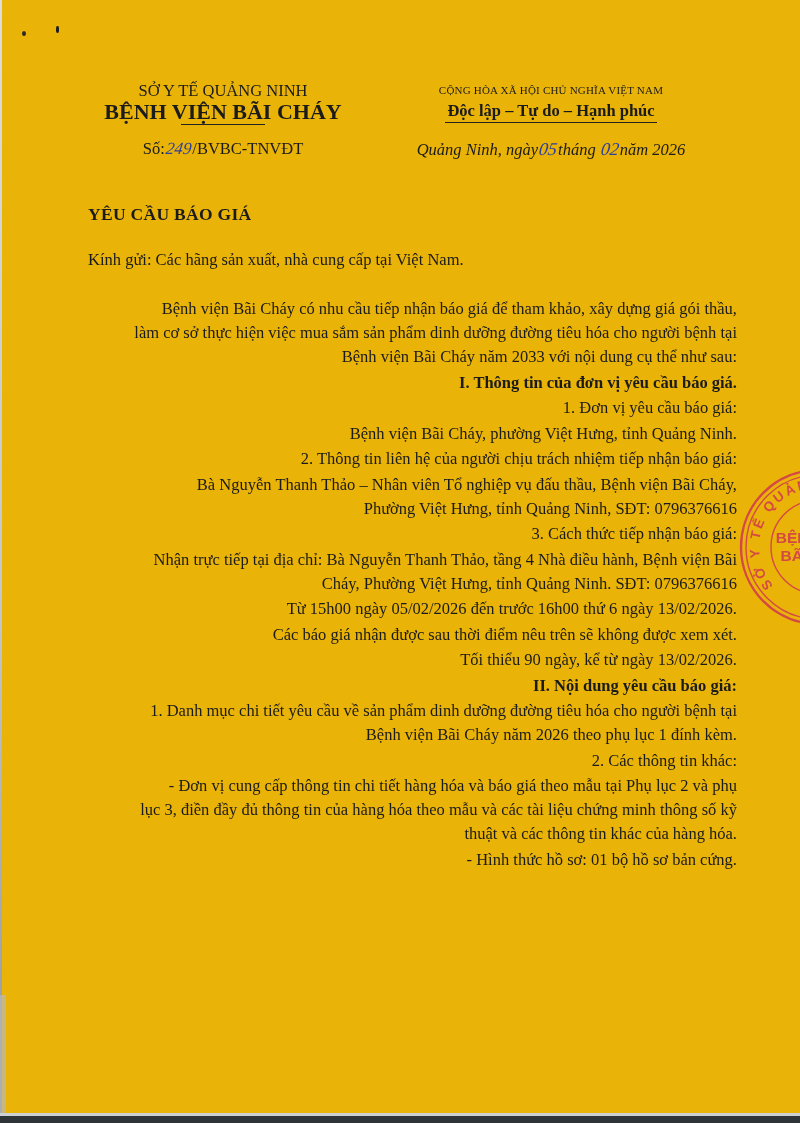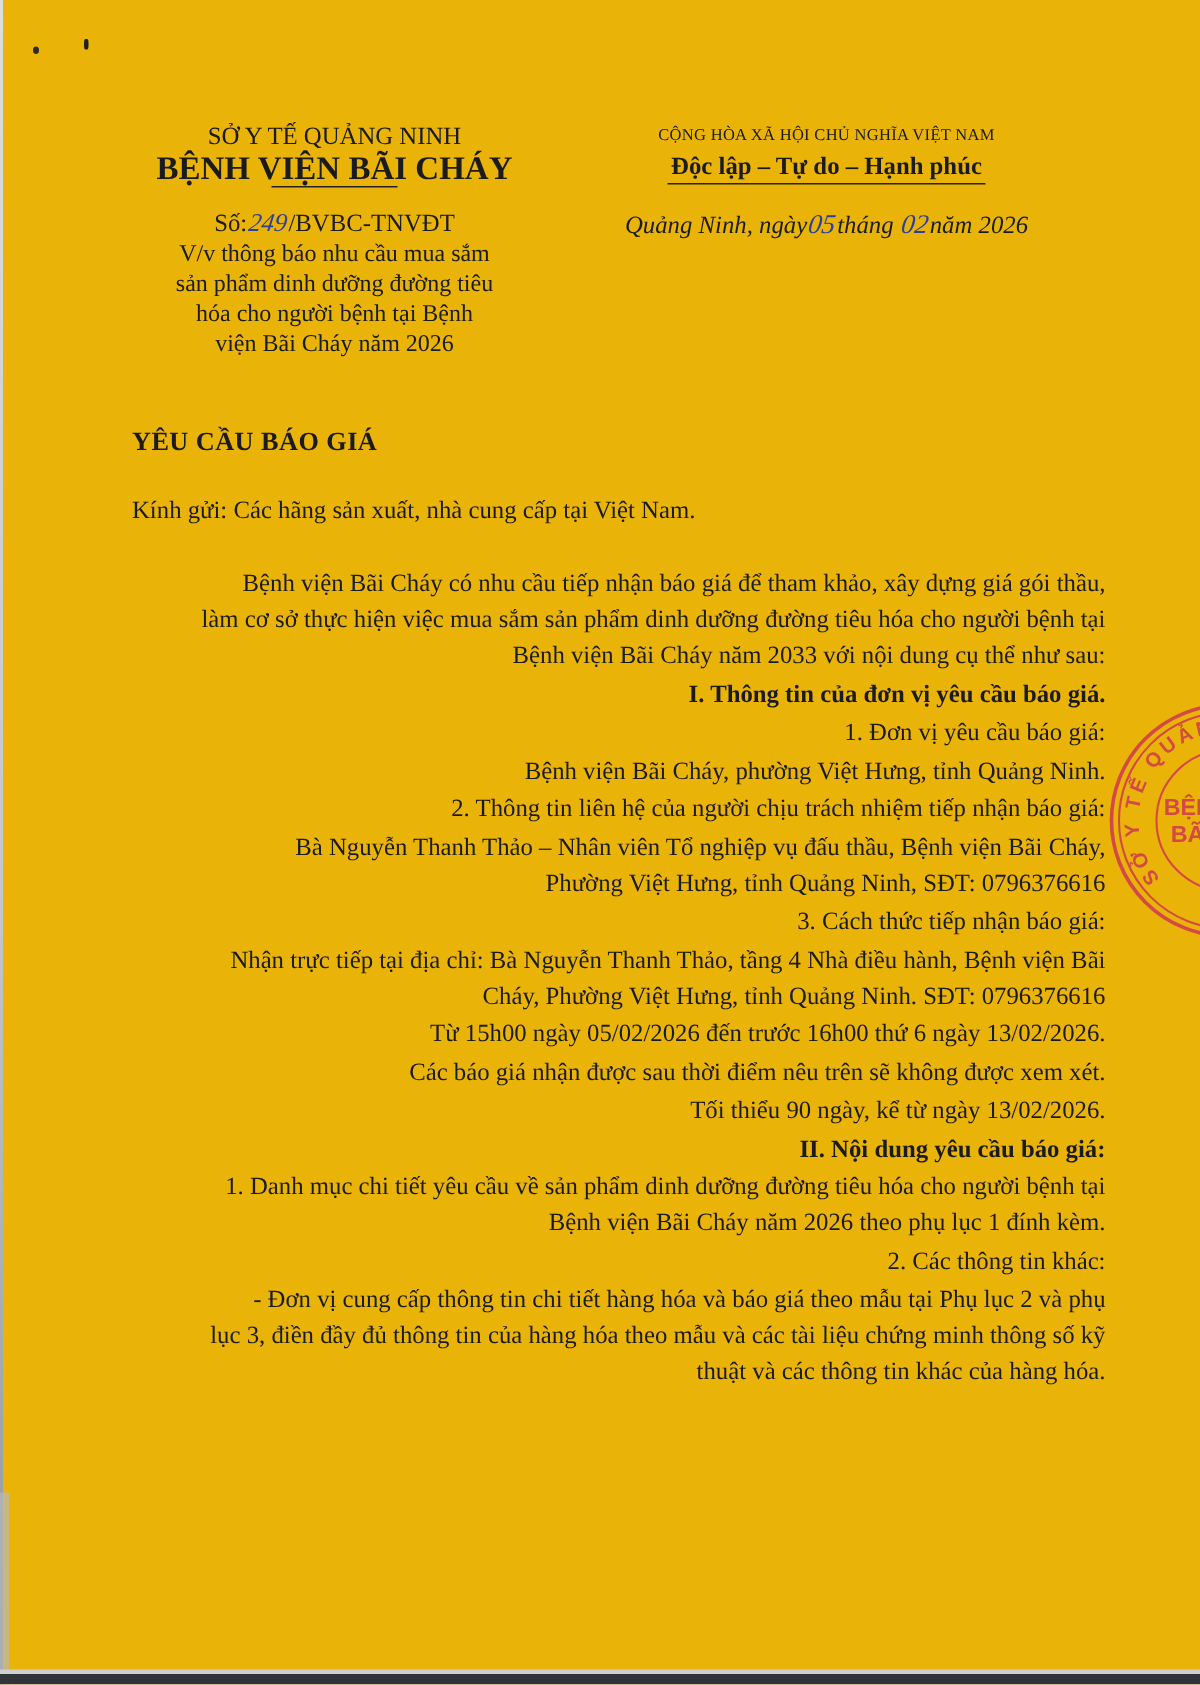--- a/index.html
+++ b/index.html
@@ -46,21 +46,20 @@
 <div class="page">
 
   <div class="content">
 
     <div class="hdr">
       <div class="hdr-left">
         <div class="agency">SỞ Y TẾ QUẢNG NINH</div>
         <div class="unit">BỆNH VIỆN BÃI CHÁY</div>
         <div class="unit-underline"></div>
         <div class="doc-no"><span>Số:</span><span class="hw hw-sm">249</span><span>/BVBC-TNVĐT</span></div>
-        <div class="subject">V/v thông báo nhu cầu mua sắm sản phẩm dinh dưỡng đường tiêu hóa cho người bệnh tại Bệnh viện Bãi Cháy năm 2026</div>
       </div>
       <div class="hdr-right">
         <div class="national">CỘNG HÒA XÃ HỘI CHỦ NGHĨA VIỆT NAM</div>
         <div><span class="motto">Độc lập – Tự do – Hạnh phúc</span></div>
         <div class="place-date"><span>Quảng Ninh, ngày</span><span class="hw">05</span><span>tháng</span> <span class="hw">02</span><span>năm 2026</span></div>
       </div>
     </div>
 
     <div class="center-shift">
       <div class="doc-title">YÊU CẦU BÁO GIÁ</div>
@@ -76,20 +75,21 @@
         <p class="para">Bà Nguyễn Thanh Thảo – Nhân viên Tổ nghiệp vụ đấu thầu, Bệnh viện Bãi Cháy, Phường Việt Hưng, tỉnh Quảng Ninh, SĐT: 0796376616</p>
         <p class="item">3. Cách thức tiếp nhận báo giá:</p>
         <p class="para">Nhận trực tiếp tại địa chỉ: Bà Nguyễn Thanh Thảo, tầng 4 Nhà điều hành, Bệnh viện Bãi Cháy, Phường Việt Hưng, tỉnh Quảng Ninh. SĐT: 0796376616</p>
         <p class="item">Từ 15h00 ngày 05/02/2026 đến trước 16h00 thứ 6 ngày 13/02/2026.</p>
         <p class="item">Các báo giá nhận được sau thời điểm nêu trên sẽ không được xem xét.</p>
         <p class="item">Tối thiểu 90 ngày, kể từ ngày 13/02/2026.</p>
         <p class="heading">II. Nội dung yêu cầu báo giá:</p>
         <p class="para">1. Danh mục chi tiết yêu cầu về sản phẩm dinh dưỡng đường tiêu hóa cho người bệnh tại Bệnh viện Bãi Cháy năm 2026 theo phụ lục 1 đính kèm.</p>
         <p class="item">2. Các thông tin khác:</p>
         <p class="para">- Đơn vị cung cấp thông tin chi tiết hàng hóa và báo giá theo mẫu tại Phụ lục 2 và phụ lục 3, điền đầy đủ thông tin của hàng hóa theo mẫu và các tài liệu chứng minh thông số kỹ thuật và các thông tin khác của hàng hóa.</p>
+        <p class="item">- Hình thức hồ sơ: 01 bộ hồ sơ bản cứng.</p>
       </div>
 
   </div>
 
   <svg class="stamp" width="170" height="170" viewBox="0 0 170 170">
     <defs>
       <path id="rimpath" d="M 43.3 126.7 A 59 59 0 1 1 126.7 126.7" fill="none"></path>
     </defs>
     <circle cx="85" cy="85" r="77" fill="none" stroke-width="2.4" stroke="#d34a45"></circle>
     <circle cx="85" cy="85" r="72" fill="none" stroke-width="1.4" stroke="#d34a45"></circle>

